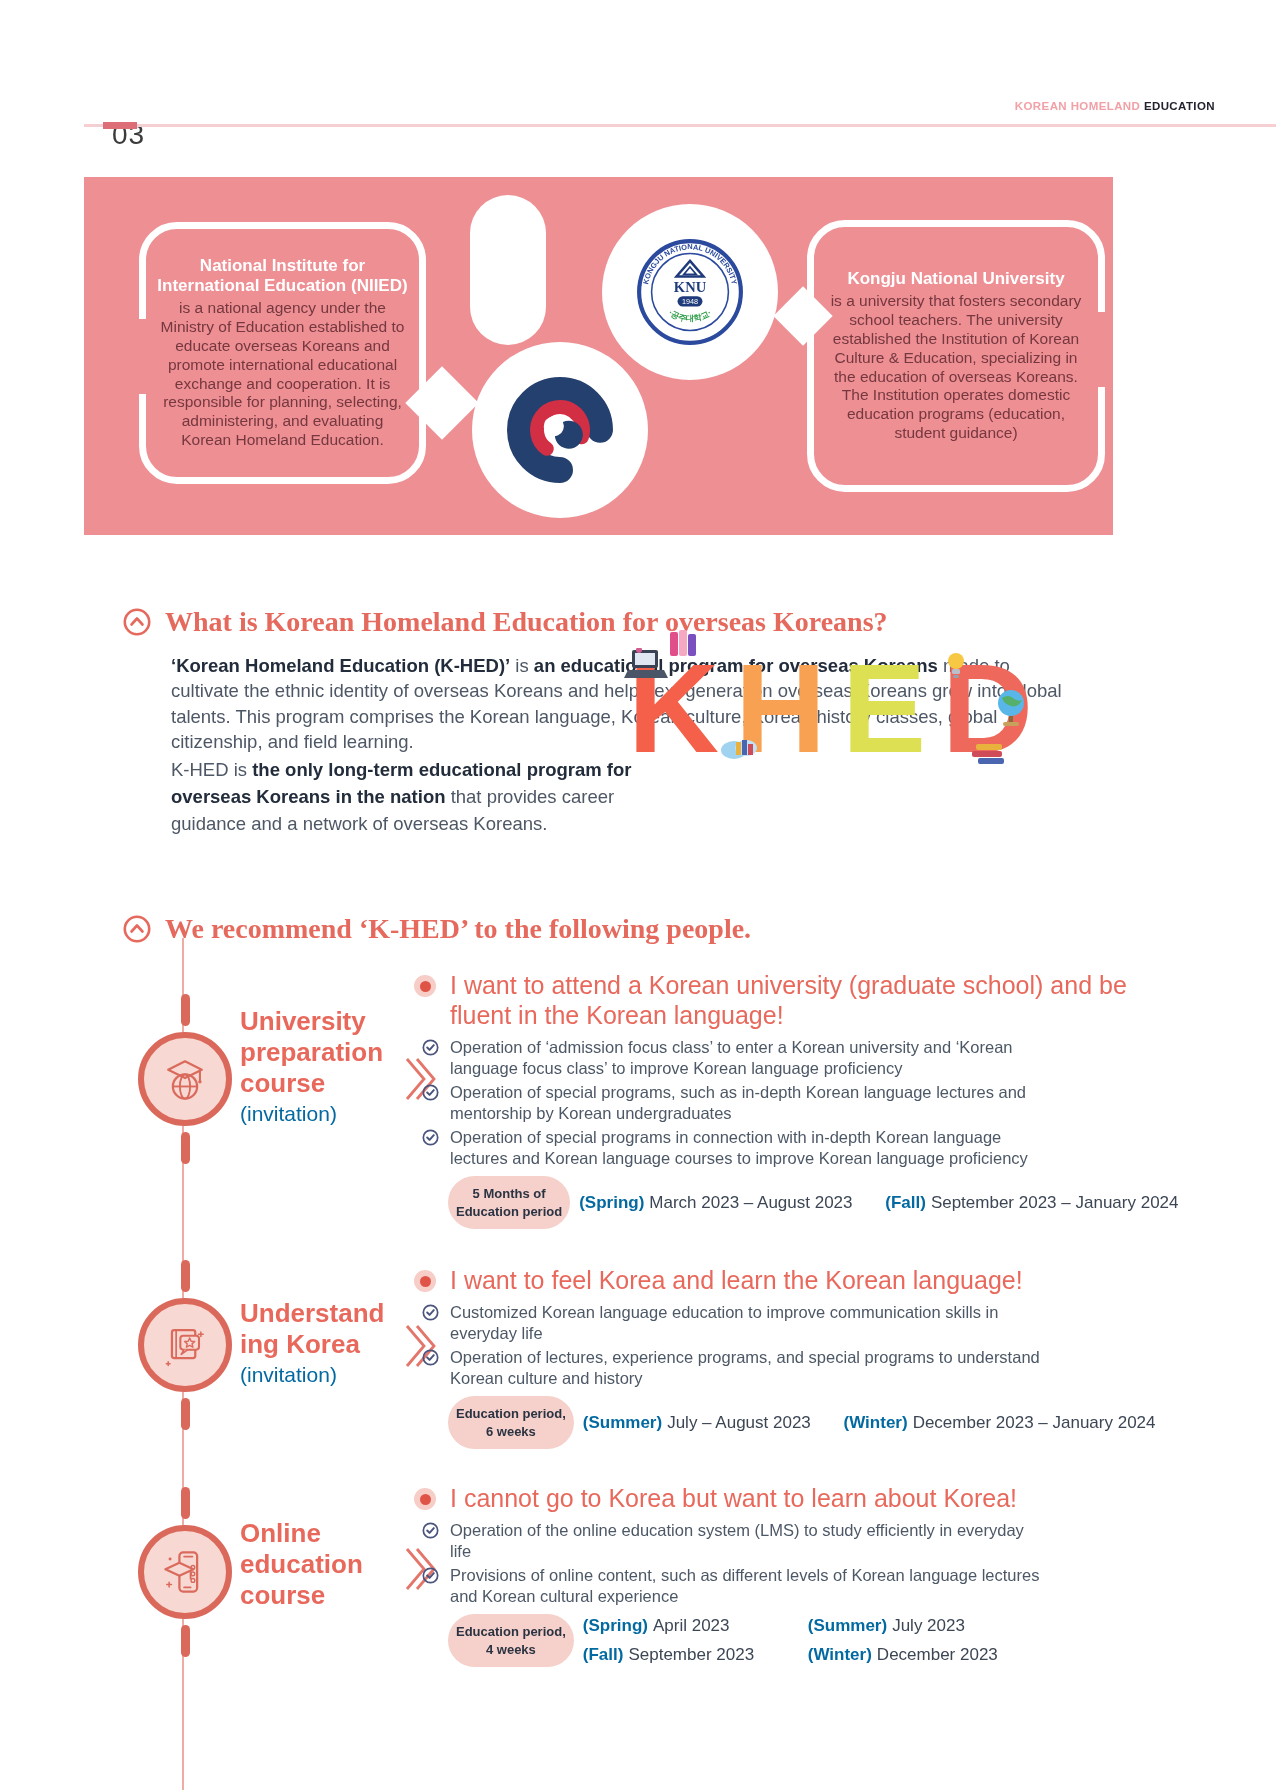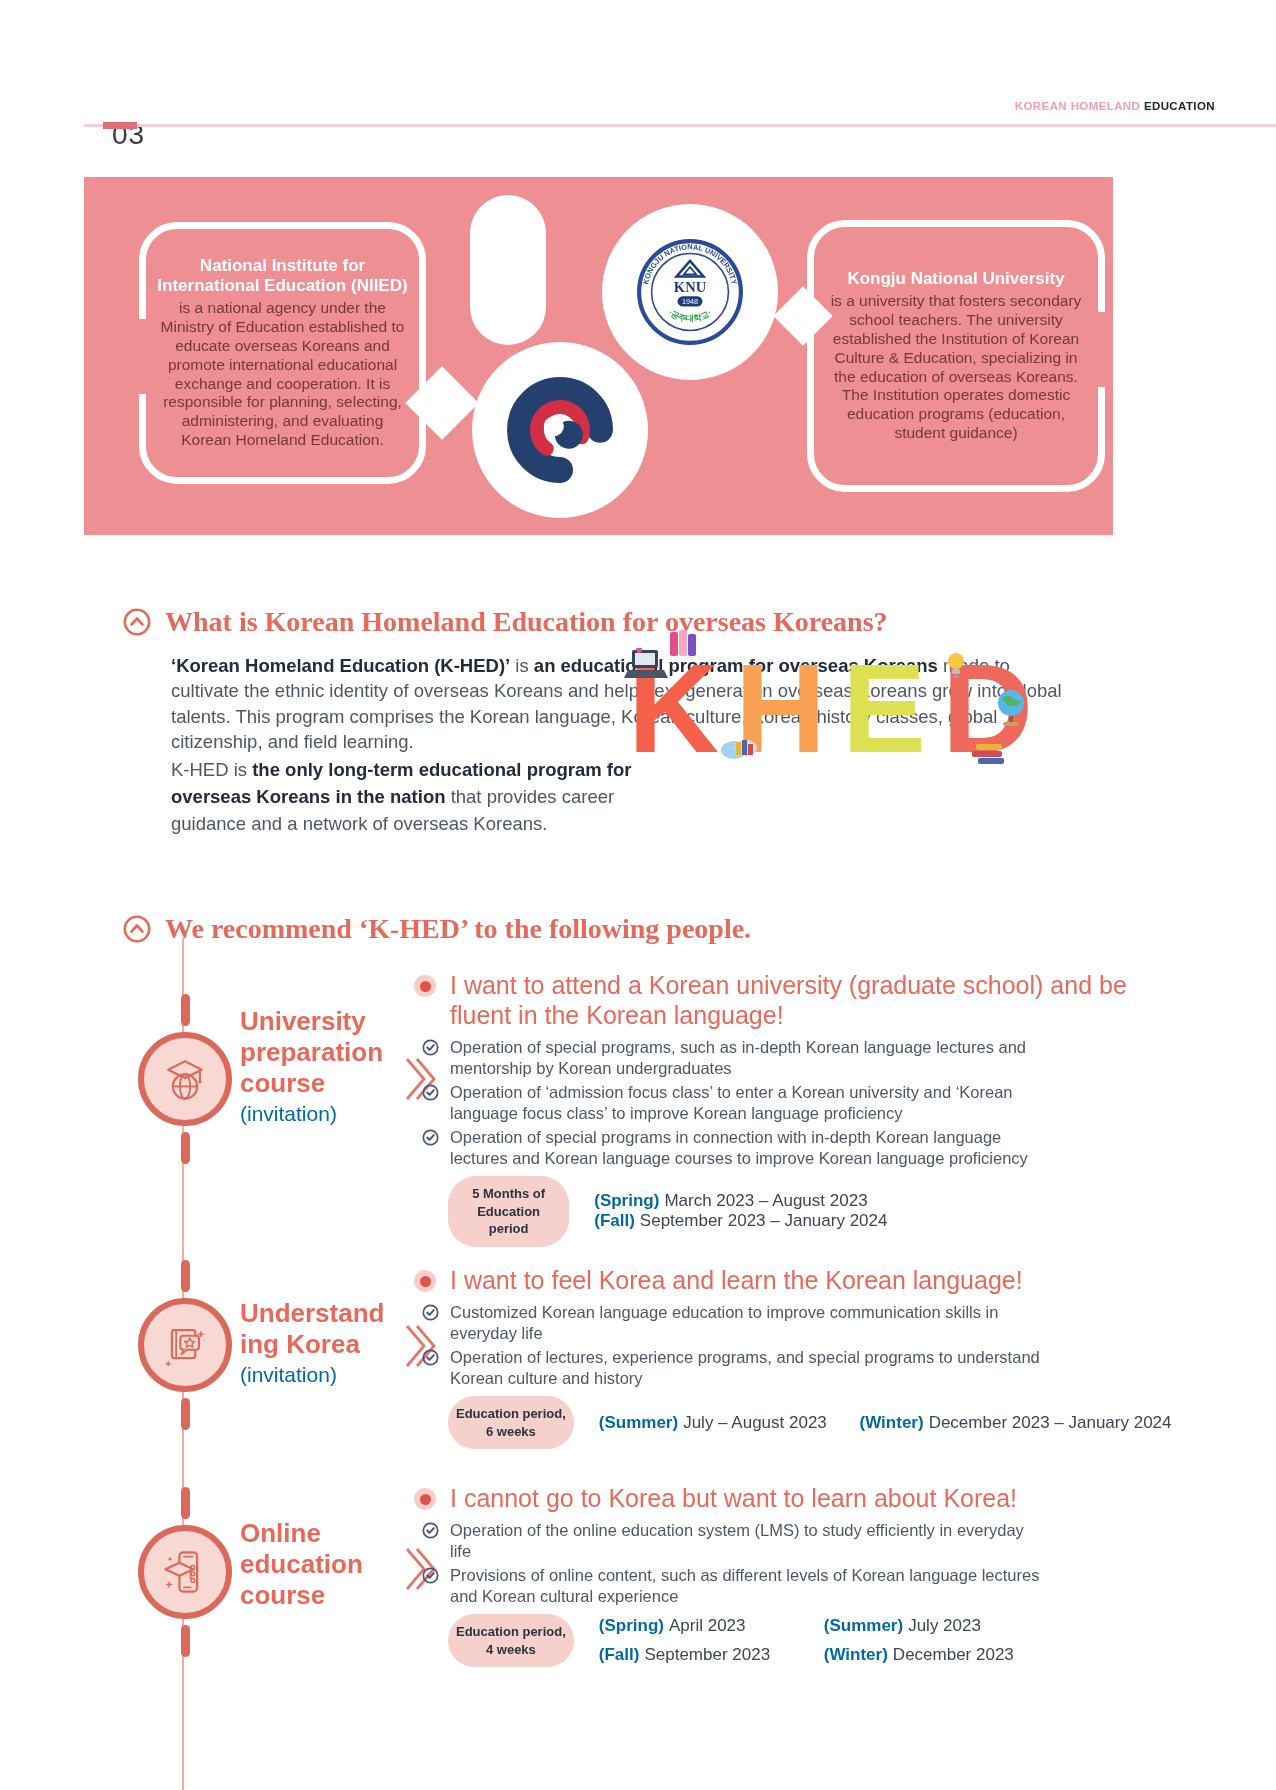--- a/index.html
+++ b/index.html
@@ -76,21 +76,21 @@
 
   .course-right{position:absolute;left:414px;right:60px;top:0;}
   .goal{display:flex;gap:14px;margin-bottom:7px;}
   .goal-bullet{flex:0 0 22px;width:22px;height:22px;margin-top:5px;border-radius:50%;background:#f7cdc7;
                display:flex;align-items:center;justify-content:center;}
   .goal-bullet-dot{width:11px;height:11px;border-radius:50%;background:#e05448;}
   .goal-text{font-size:25px;color:#e8695c;line-height:30px;max-width:700px;}
   .checks{list-style:none;margin:0;padding:0 0 0 8px;}
   .checks li{display:flex;gap:11px;font-size:16.5px;line-height:21px;color:#4d5866;margin-bottom:3px;max-width:620px;}
   .check-icon{flex:0 0 17px;margin-top:2px;}
-  .period-row{display:flex;align-items:center;gap:25px;margin-top:7px;margin-left:34px;}
+  .period-row{display:flex;align-items:center;gap:9px;margin-top:7px;margin-left:34px;}
   .chip{background:#f6d0ca;border-radius:28px;padding:9px 8px;text-align:center;font-size:13px;
         font-weight:700;color:#2a3342;line-height:1.35;min-width:110px;}
   .sched{font-size:17px;color:#3c4654;}
   .sched .item{margin-right:28px;white-space:nowrap;}
   .sched .season{font-weight:700;color:#0369a1;margin-right:5px;}
   .sched-grid{display:grid;grid-template-columns:225px auto;row-gap:9px;}
   .sched-grid .item{margin-right:0;}
 </style>
 </head>
 <body>
@@ -260,28 +260,28 @@
             <span class="goal-bullet-dot"></span>
           </span>
         <div class="goal-text">I want to attend a Korean university (graduate school) and be fluent in the Korean language!</div>
       </div>
       <ul class="checks">
         <li>
           <span class="check-icon"><svg width="17" height="17" viewBox="0 0 18 18">
                 <circle cx="9" cy="9" r="7.6" fill="none" stroke="#4a547d" stroke-width="1.8"></circle>
                 <polyline points="5.5,9 8,11.5 12.5,6.5" fill="none" stroke="#4a547d" stroke-width="2.1" stroke-linecap="round" stroke-linejoin="round"></polyline>
               </svg></span>
+          <span>Operation of ‘admission focus class’ to enter a Korean university and ‘Korean language focus class’ to improve Korean language proficiency</span>
+        </li>
+        <li>
+          <span class="check-icon"><svg width="17" height="17" viewBox="0 0 18 18">
+                <circle cx="9" cy="9" r="7.6" fill="none" stroke="#4a547d" stroke-width="1.8"></circle>
+                <polyline points="5.5,9 8,11.5 12.5,6.5" fill="none" stroke="#4a547d" stroke-width="2.1" stroke-linecap="round" stroke-linejoin="round"></polyline>
+              </svg></span>
           <span>Operation of special programs, such as in-depth Korean language lectures and mentorship by Korean undergraduates</span>
-        </li>
-        <li>
-          <span class="check-icon"><svg width="17" height="17" viewBox="0 0 18 18">
-                <circle cx="9" cy="9" r="7.6" fill="none" stroke="#4a547d" stroke-width="1.8"></circle>
-                <polyline points="5.5,9 8,11.5 12.5,6.5" fill="none" stroke="#4a547d" stroke-width="2.1" stroke-linecap="round" stroke-linejoin="round"></polyline>
-              </svg></span>
-          <span>Operation of ‘admission focus class’ to enter a Korean university and ‘Korean language focus class’ to improve Korean language proficiency</span>
         </li>
         <li>
           <span class="check-icon"><svg width="17" height="17" viewBox="0 0 18 18">
                 <circle cx="9" cy="9" r="7.6" fill="none" stroke="#4a547d" stroke-width="1.8"></circle>
                 <polyline points="5.5,9 8,11.5 12.5,6.5" fill="none" stroke="#4a547d" stroke-width="2.1" stroke-linecap="round" stroke-linejoin="round"></polyline>
               </svg></span>
           <span>Operation of special programs in connection with in-depth Korean language lectures and Korean language courses to improve Korean language proficiency</span>
         </li>
       </ul>
       <div class="period-row">

